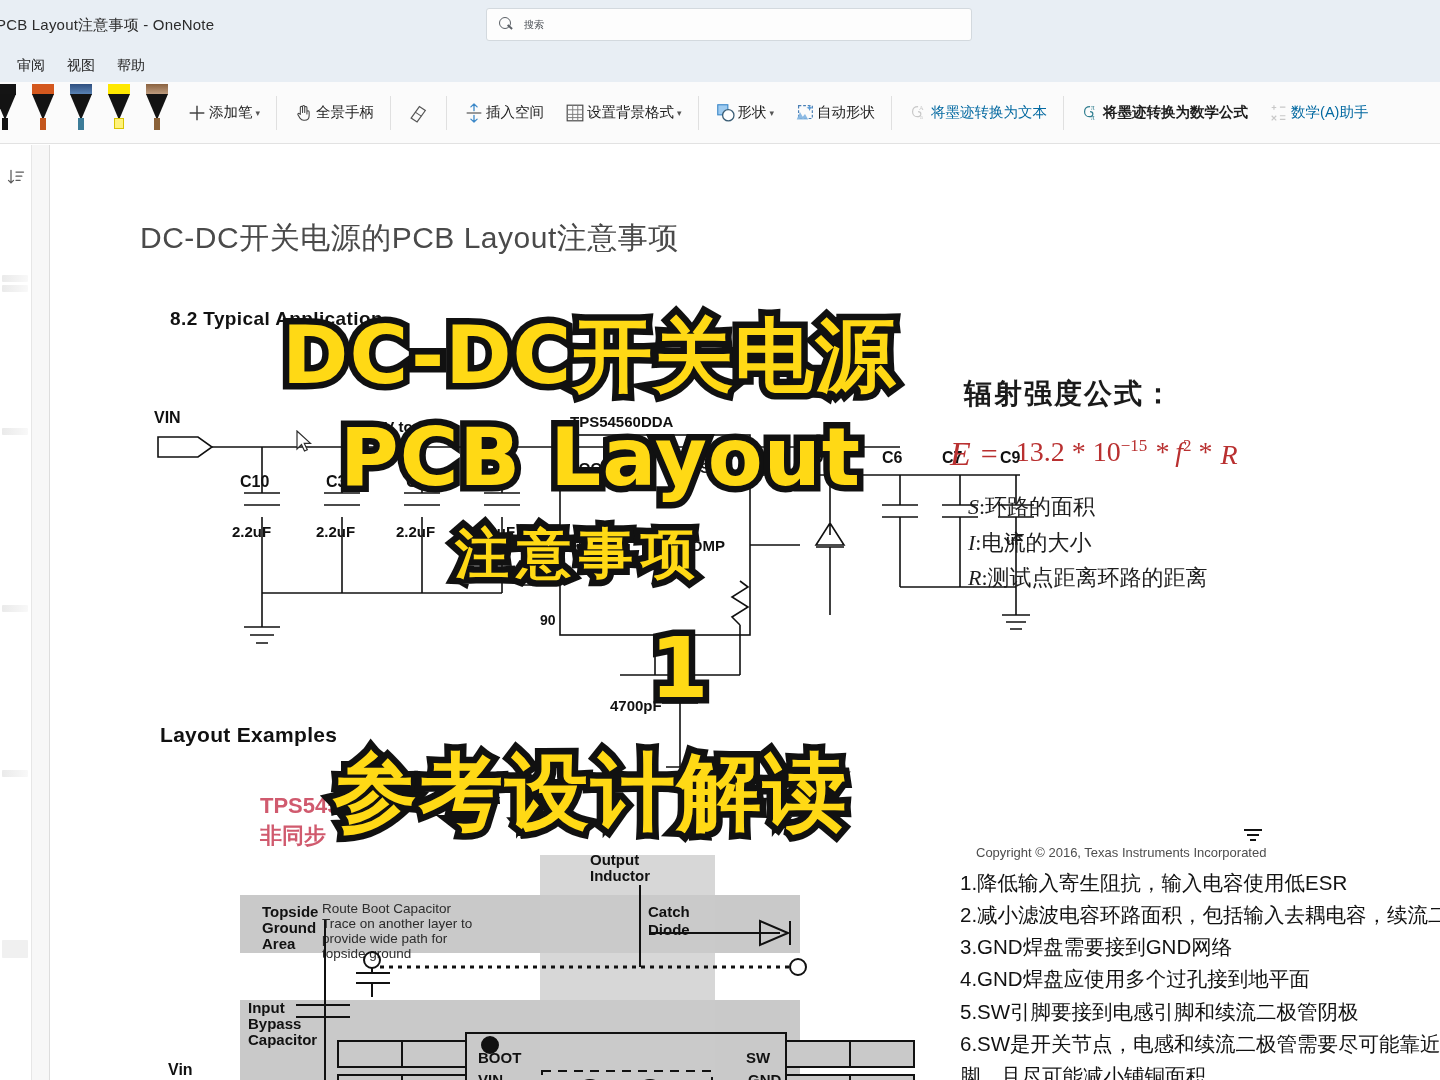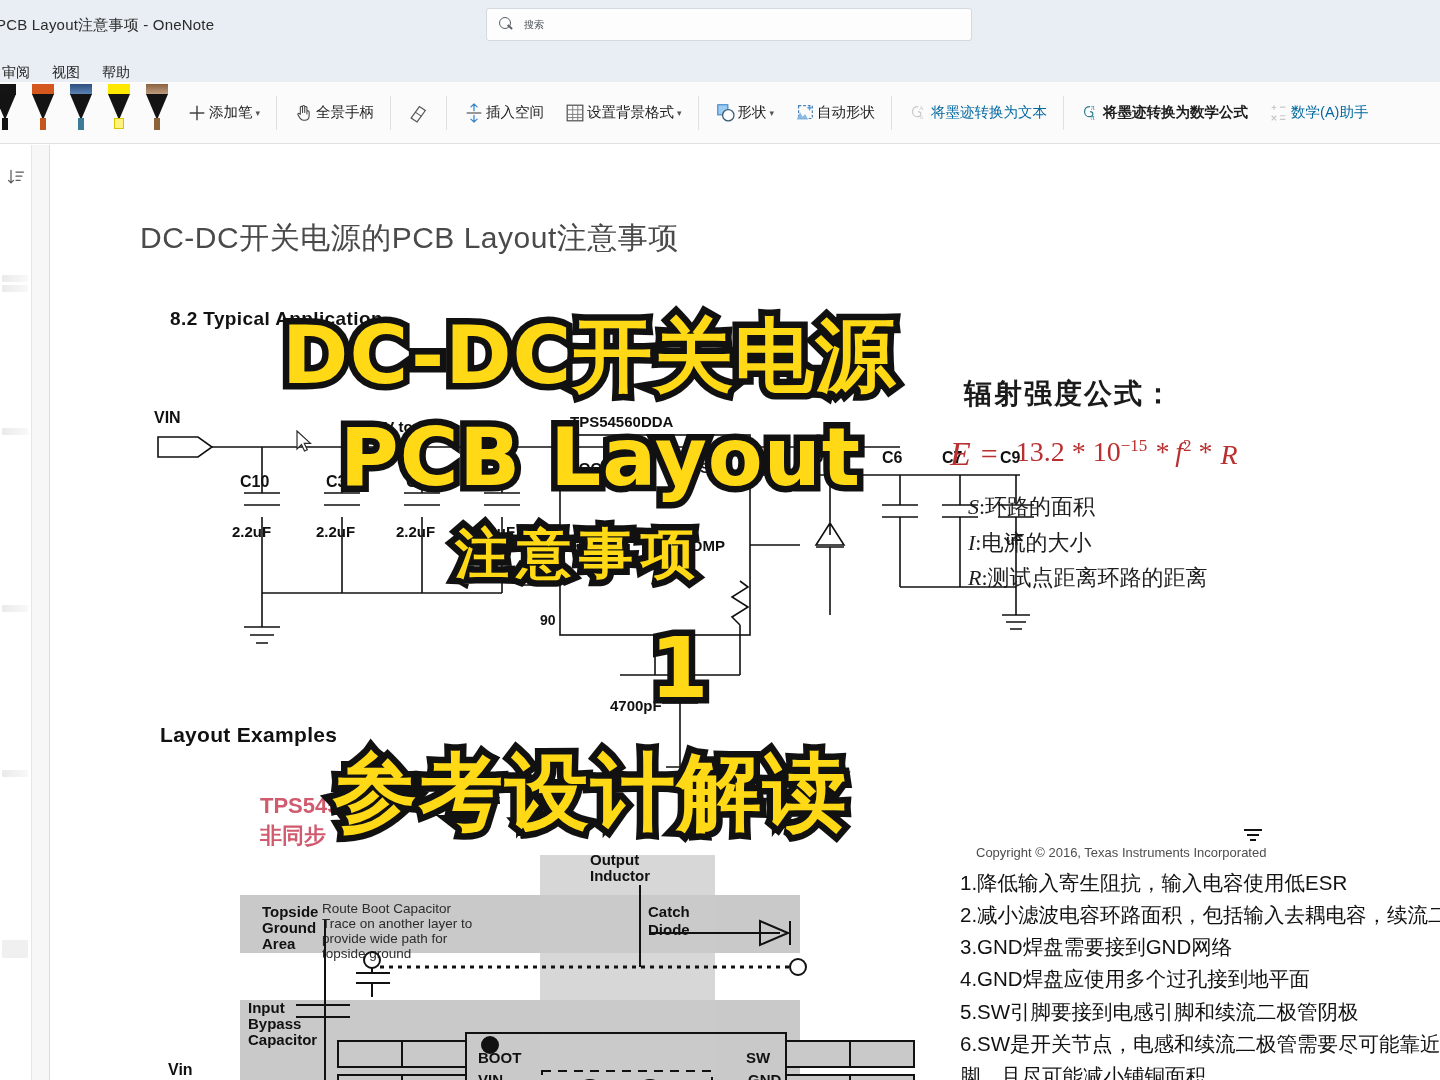--- a/index.html
+++ b/index.html
@@ -29,22 +29,22 @@
     border:1.6px solid #5b6066; border-radius:50%;
   }
   .search-ico::after {
     content:""; position:absolute; left:8px; top:9px; width:6px; height:1.6px;
     background:#5b6066; transform: rotate(42deg);
   }
   .search-ph { font-size: 10px; color: #4a4f55; }
 
   
   .menubar {
-    height: 32px; background: #e8eef4; display: flex; align-items: flex-end;
-    gap: 22px; padding-left: 2px; font-size: 14px; color: #262626;
+    height: 32px; background: #e8eef4; display: flex; align-items: center;
+    gap: 22px; padding-left: 17px; font-size: 14px; color: #262626;
   }
   .menubar span { cursor: default; }
 
   
   .ribbon {
     height: 62px; background: #fbfbfb; border-bottom: 1px solid #e2e2e2;
     display: flex; align-items: center; overflow: hidden; white-space: nowrap;
   }
   .pens { display: flex; align-items: flex-start; height: 62px; padding-top: 0; }
   .pen { width: 38px; height: 56px; position: relative; flex: none; }

